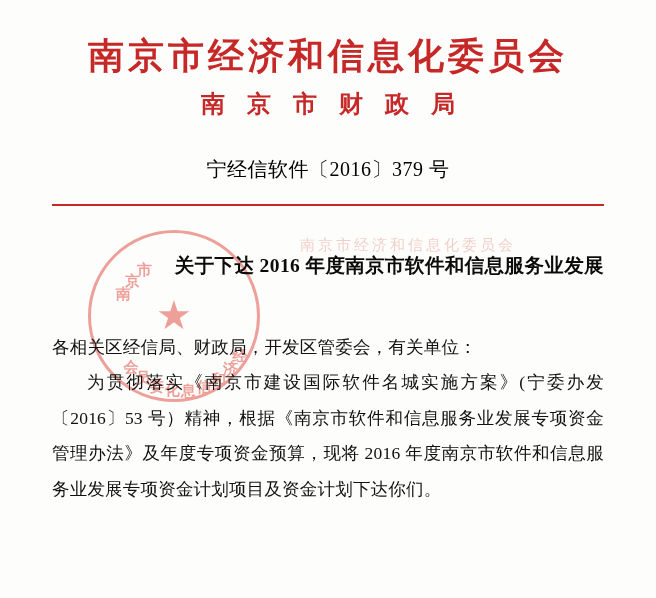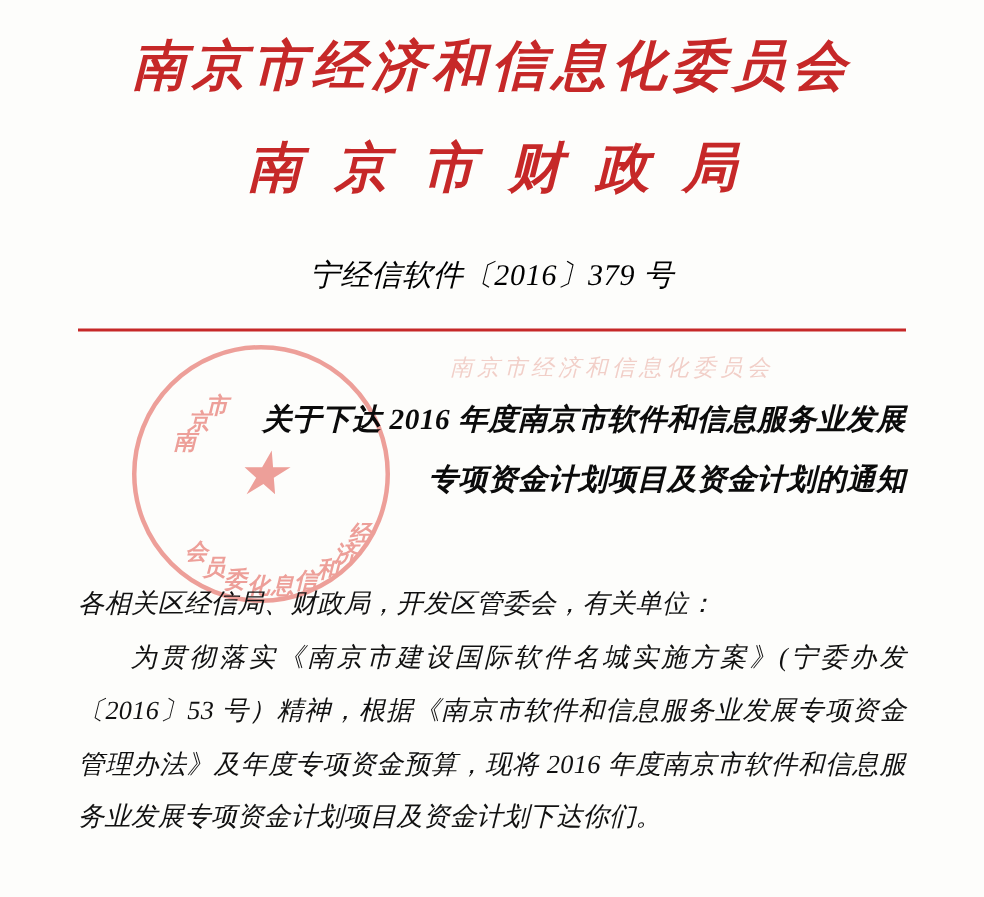--- a/index.html
+++ b/index.html
@@ -12,22 +12,21 @@
     background: #fdfdfb;
     font-family: "Liberation Serif", "DejaVu Serif", serif;
     overflow: hidden;
     position: relative;
   }
   .page {
     position: relative;
     width: 656px;
     height: 598px;
     box-sizing: border-box;
-    padding: 3px 52px;
-    font-style: italic;
+    padding: 15px 52px;
   }
 
   
   .masthead {
     padding-top: 18px;
     text-align: center;
   }
   .masthead-line {
     color: #c0392b;
     color: #c62828;
@@ -35,24 +34,24 @@
     font-weight: bold;
     letter-spacing: 6px;
     line-height: 1.28;
     white-space: nowrap;
   }
   .masthead-line.l1 {
     font-size: 36px;
     letter-spacing: 4px;
   }
   .masthead-line.l2 {
-    font-size: 36px;
+    font-size: 24px;
     letter-spacing: 22px;
     padding-left: 22px;
-    margin-top: 22px;
+    margin-top: 10px;
   }
 
   
   .doc-numbers {
     text-align: center;
     margin-top: 30px;
   }
   .doc-number {
     font-size: 20px;
     color: #000000;
@@ -183,21 +182,20 @@
       <span style="transform: rotate(202deg) translate(0,-66px) rotate(-202deg);">委</span>
       <span style="transform: rotate(216deg) translate(0,-66px) rotate(-216deg);">员</span>
       <span style="transform: rotate(230deg) translate(0,-66px) rotate(-230deg);">会</span>
     </div>
   </div>
 
   <div class="seal-faint">南京市经济和信息化委员会</div>
 
   <div class="title-block">
     <div class="title-line">关于下达 2016 年度南京市软件和信息服务业发展</div>
-    <div class="title-line">专项资金计划项目及资金计划的通知</div>
   </div>
 
   <div class="body-block">
     <p class="body-p">各相关区经信局、财政局，开发区管委会，有关单位：</p>
     <p class="body-p indent">为贯彻落实《南京市建设国际软件名城实施方案》(宁委办发〔2016〕53 号）精神，根据《南京市软件和信息服务业发展专项资金管理办法》及年度专项资金预算，现将 2016 年度南京市软件和信息服务业发展专项资金计划项目及资金计划下达你们。</p>
   </div>
 
 </div>
 
 </body></html>

